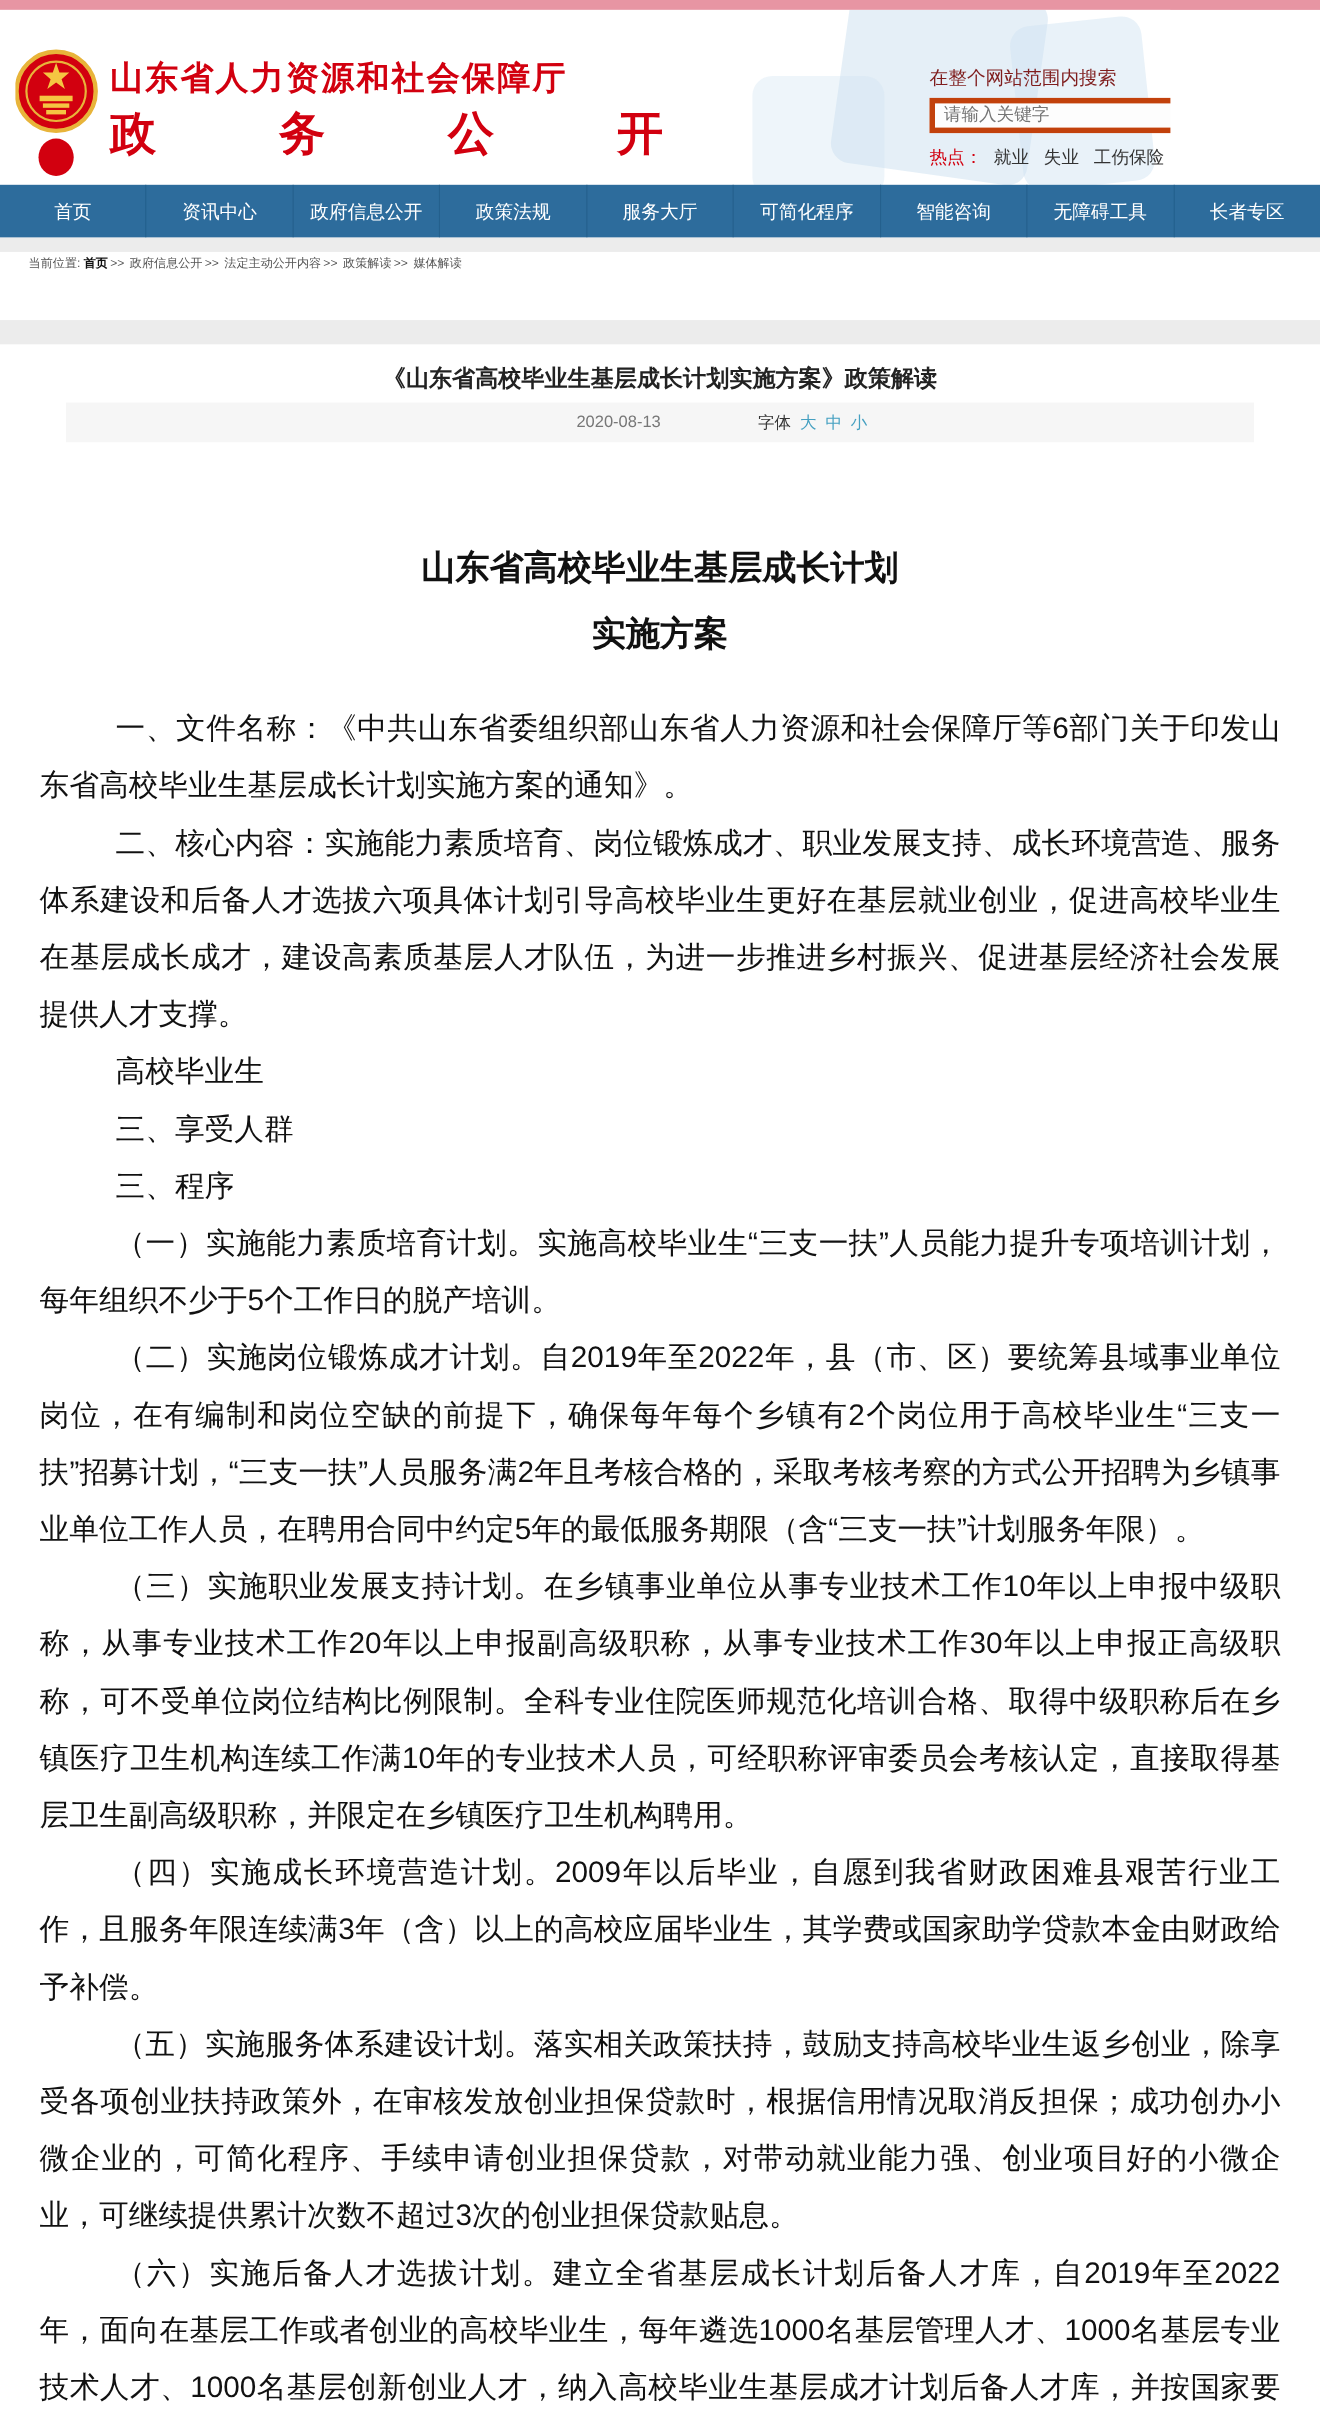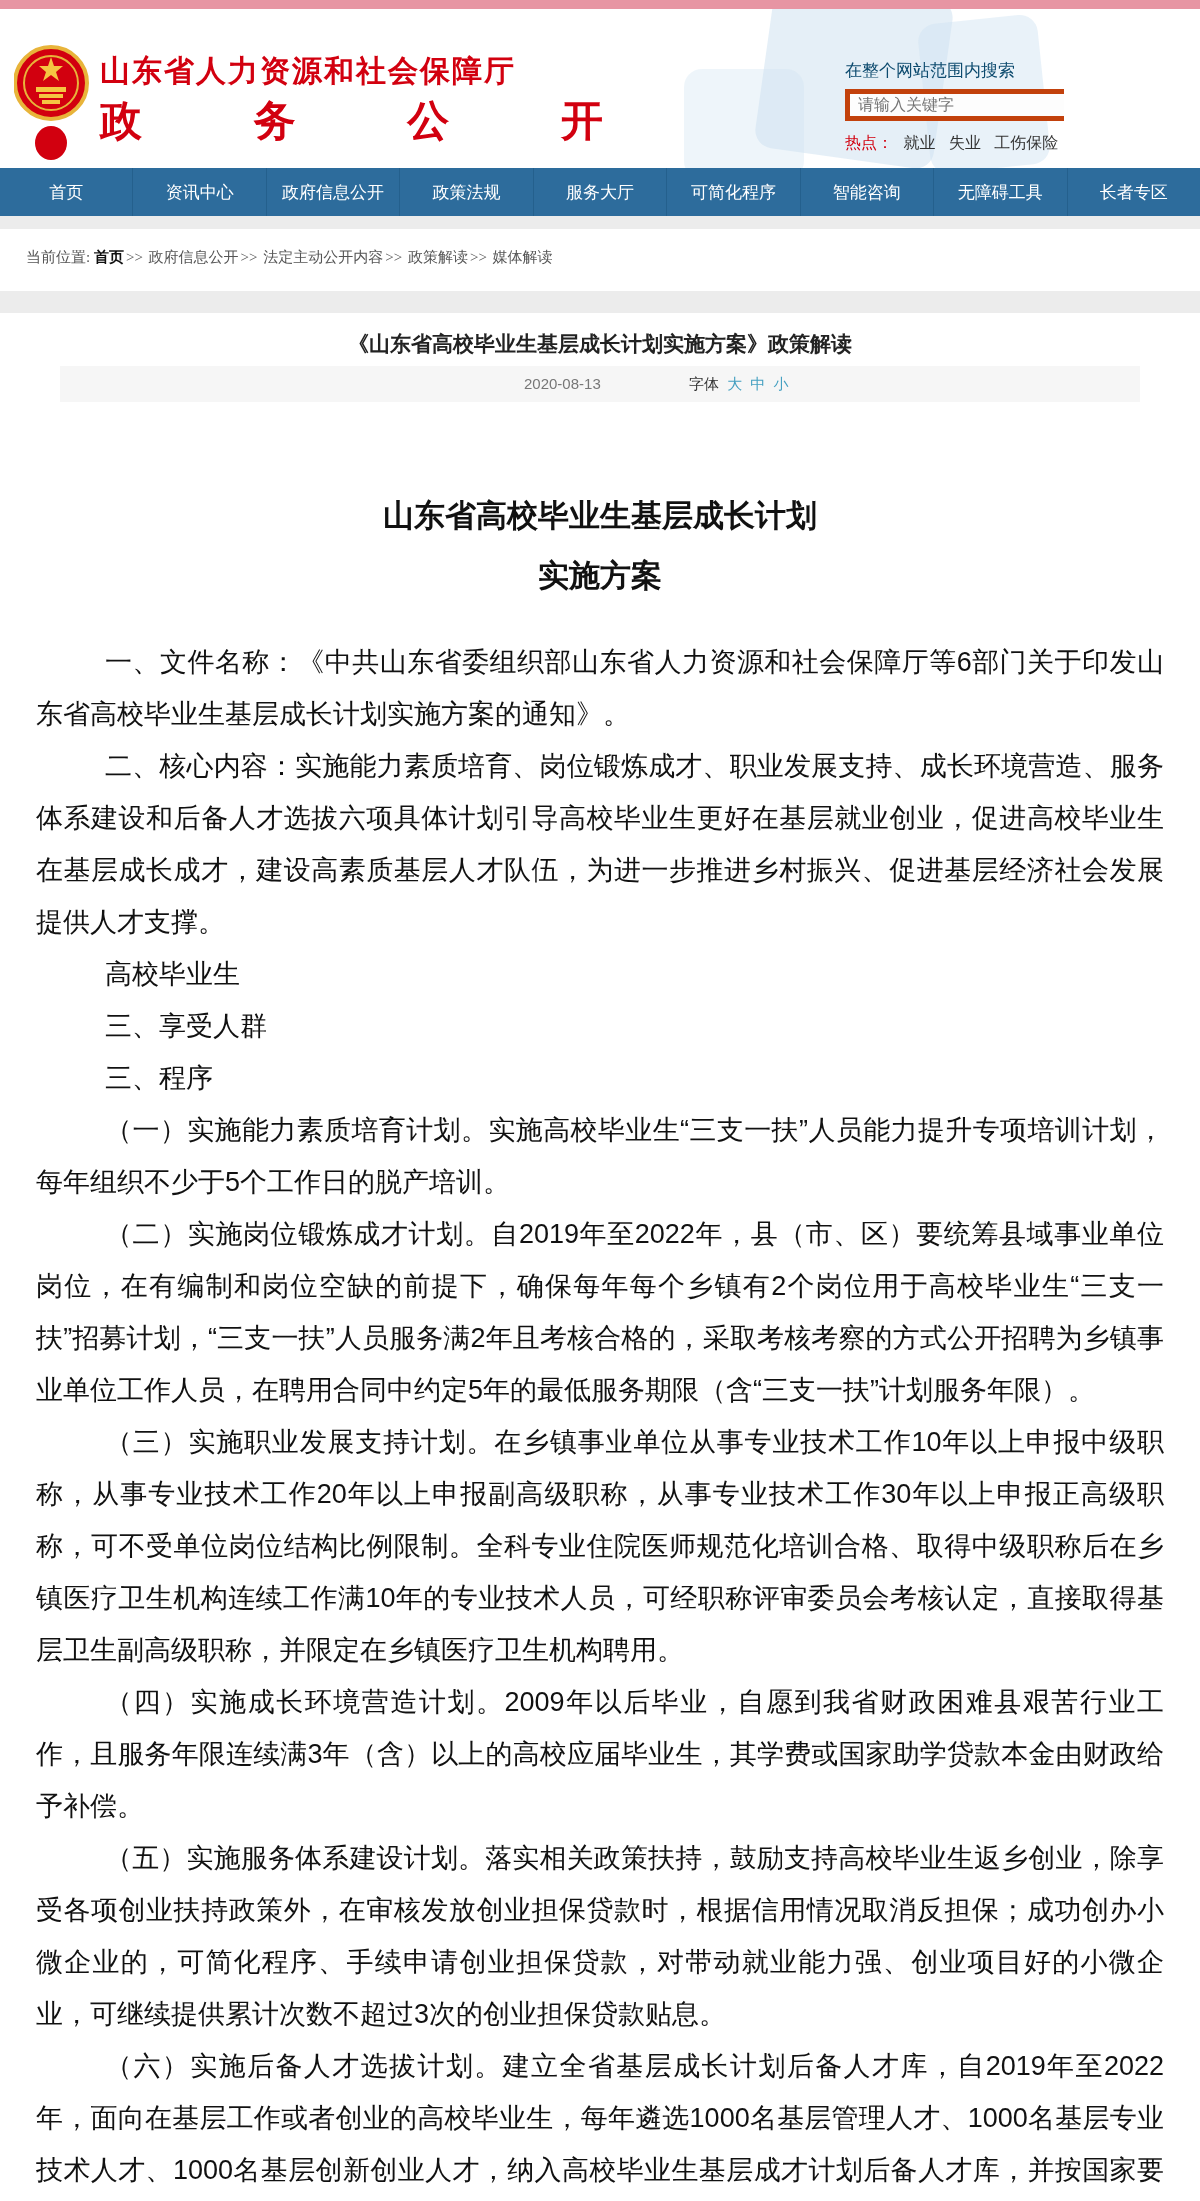--- a/index.html
+++ b/index.html
@@ -8,34 +8,34 @@
   .topbar{position:absolute;left:0;top:0;width:1200px;height:9px;background:#e795a3;}
   .header{position:absolute;left:0;top:9px;width:1064px;height:159px;background:#fff;overflow:hidden;}
   .watermark{position:absolute;right:0;top:0;width:420px;height:159px;pointer-events:none;}
   .wm-blob{position:absolute;background:#cfe2f1;opacity:.55;border-radius:18px;}
   .wm1{left:120px;top:-20px;width:180px;height:170px;transform:rotate(8deg);}
   .wm2{left:280px;top:10px;width:120px;height:150px;transform:rotate(-6deg);opacity:.45;}
   .wm3{left:40px;top:60px;width:120px;height:110px;opacity:.35;}
   .emblem{position:absolute;left:14px;top:30px;}
   .site-name{position:absolute;left:100px;top:42px;font-size:30px;font-weight:700;color:#d2000f;letter-spacing:2px;}
   .banner-title{position:absolute;left:100px;top:84px;font-size:42px;font-weight:700;color:#d2000f;letter-spacing:50px;white-space:nowrap;}
-  .search-label{position:absolute;left:845px;top:50px;font-size:17px;color:#0c4a6e;}
+  .search-label{position:absolute;left:845px;top:50px;font-size:17px;color:#7f1d1d;}
   .search-box{position:absolute;left:845px;top:80px;width:346px;height:34px;}
   .search-input{position:absolute;left:0;top:0;width:306px;height:32px;border:5px solid #c2410c;background:#fdfdfd;
       font-size:16px;color:#555;padding:0 8px;box-sizing:border-box;outline:none;font-family:inherit;}
   .search-btn{position:absolute;left:308px;top:0;width:38px;height:34px;background:#d80511;border:none;cursor:pointer;padding:0;}
   .hotline{position:absolute;left:845px;top:124px;width:355px;font-size:16px;color:#333;white-space:nowrap;overflow:hidden;}
   .hot-label{color:#d2000f;margin-right:6px;}
   .hot-word{color:#333;margin-right:9px;text-decoration:none;}
   .nav{position:absolute;left:0;top:168px;width:1200px;height:48px;background:#2d6c9c;display:flex;}
   .nav-item{flex:1;display:flex;align-items:center;justify-content:center;color:#fff;font-size:17px;
       border-right:1px solid #24608d;cursor:pointer;box-sizing:border-box;}
   .nav-item:last-child{border-right:none;}
   .strip{position:absolute;left:0;top:216px;width:1200px;height:13px;background:#ececec;}
-  .breadcrumb{position:absolute;left:26px;top:248px;font-size:15px;color:#555;font-family:Liberation Serif, serif;}
+  .breadcrumb{position:absolute;left:26px;top:232px;font-size:11px;color:#555;}
   .breadcrumb .home{font-weight:700;color:#111;}
   .crumb{color:#555;text-decoration:none;}
   .crumb-sep{color:#555;margin:0 2px;}
   .grayband{position:absolute;left:0;top:291px;width:1200px;height:22px;background:#ececec;}
   .article-title{position:absolute;left:0;top:330px;width:1200px;text-align:center;
       font-size:21px;font-weight:700;color:#222;}
   .datebar{position:absolute;left:60px;top:366px;width:1080px;height:36px;background:#f6f6f6;}
   .pub-date{position:absolute;left:464px;top:9px;font-size:15px;color:#777;}
   .fontctl{position:absolute;left:629px;top:9px;font-size:15px;color:#333;}
   .fontctl .fs{color:#45a0c1;text-decoration:none;margin-left:4px;cursor:pointer;}

